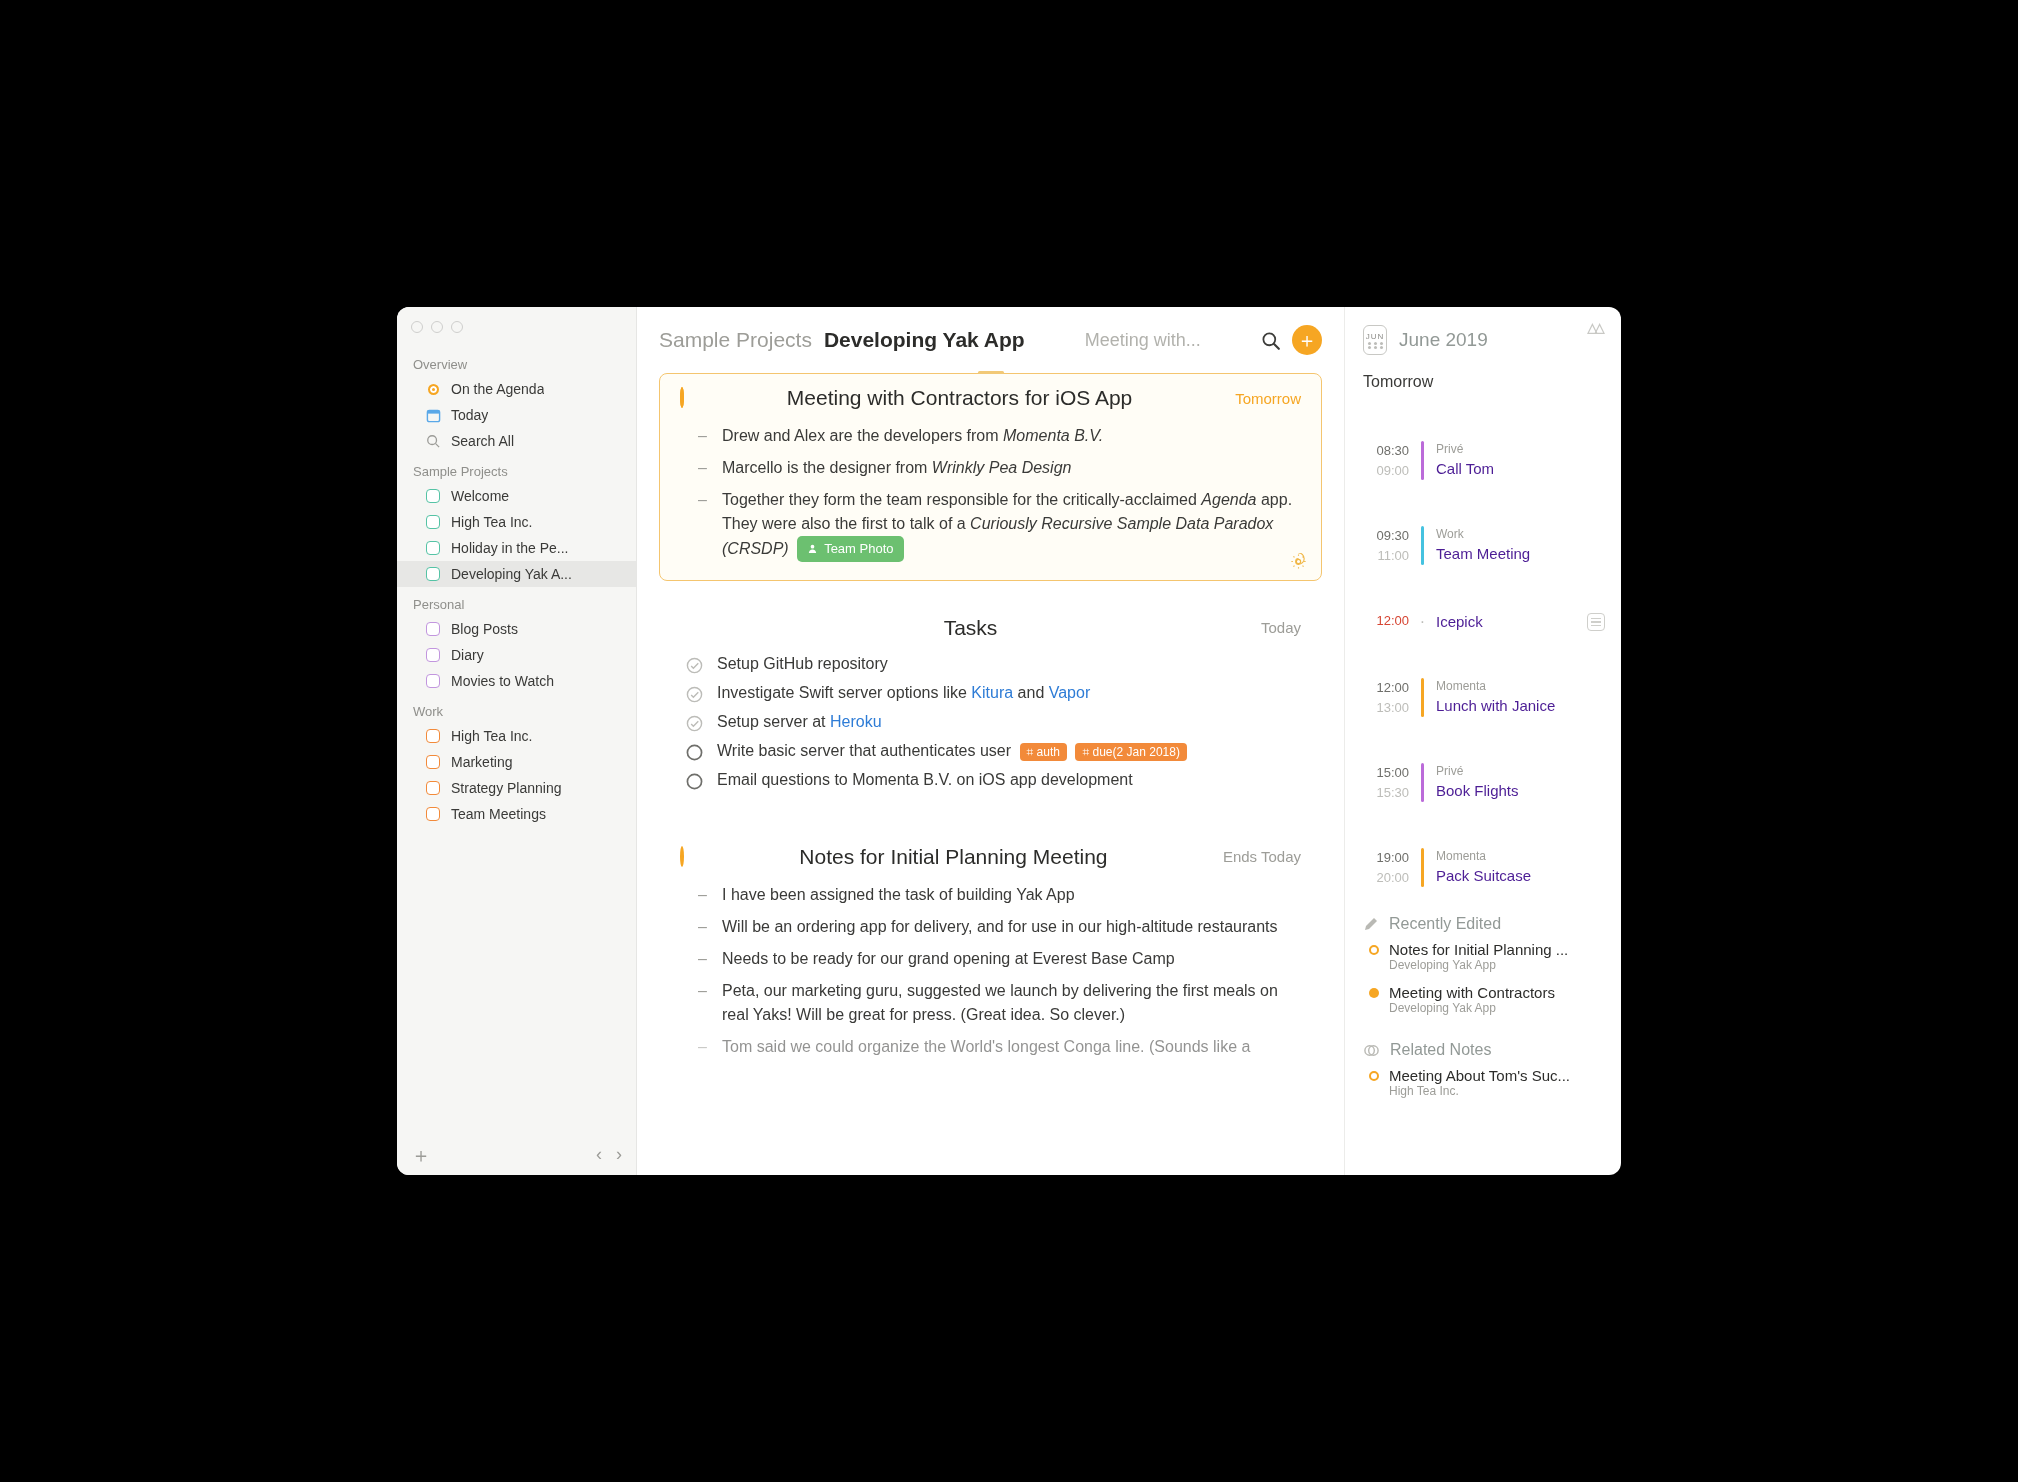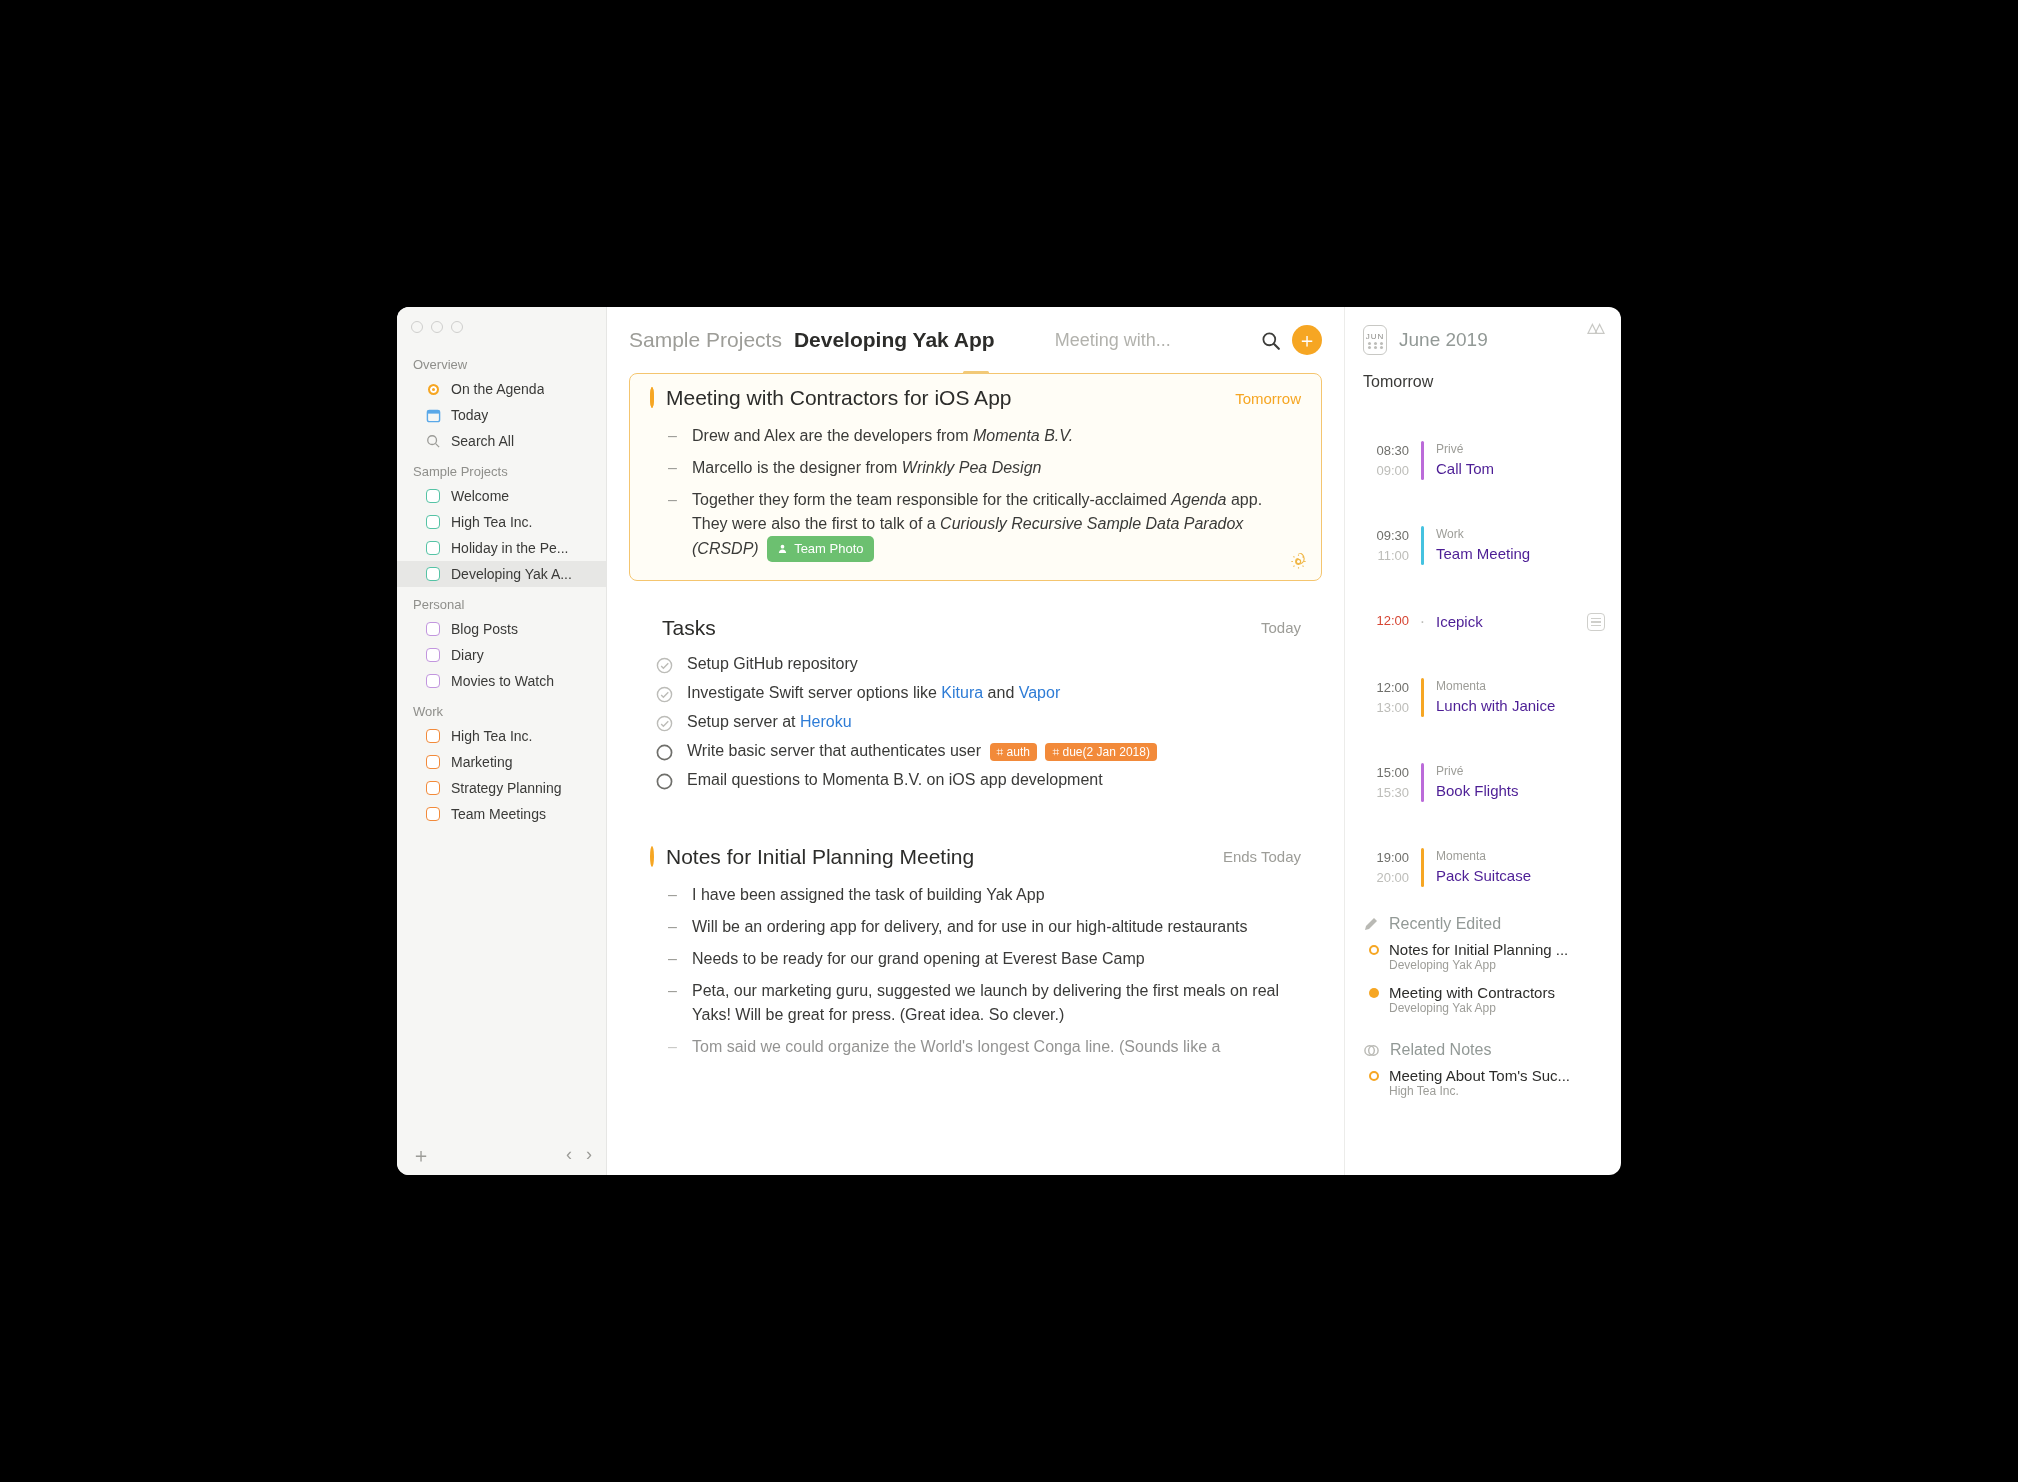--- a/index.html
+++ b/index.html
@@ -18,21 +18,21 @@
     background: #fff;
     border-radius: 12px;
     box-shadow: 0 30px 60px rgba(0,0,0,.55);
     display: flex;
     overflow: hidden;
     position: relative;
   }
 
   
   .sidebar {
-    width: 210px;
+    width: 240px;
     background: #f6f6f4;
     border-right: 1px solid #e6e6e4;
     display: flex;
     flex-direction: column;
     padding-top: 10px;
   }
   .traffic-lights { display: flex; gap: 8px; padding: 4px 14px 14px; }
   .traffic-lights span {
     width: 12px; height: 12px; border-radius: 50%;
     border: 1px solid #cfcfcd; background: #f6f6f4;
@@ -94,21 +94,21 @@
     border:1px solid transparent; border-radius:8px; padding:12px 20px 14px; margin-bottom:22px;
     position:relative;
   }
   .note-card.highlight {
     border-color:#f4c56f; background:#fffdf6;
   }
   .note-card.highlight::before{
     content:""; position:absolute; top:-3px; left:50%; transform:translateX(-50%);
     width:26px; height:3px; border-radius:2px; background:#f2c977;
   }
-  .note-head { display:flex; align-items:center; gap:12px; }
+  .note-head { display:flex; align-items:center; gap:12px;text-align:center; }
   .note-head .dot { flex:0 0 auto; }
   .note-title { font-size:21px; font-weight:500; color:#2c2c2a; flex:1;}
   .note-date  { color:#f6a623; font-size:15px;}
   .note-date.gray { color:#9d9d98;}
   .note-body { padding-top:10px; }
   .bul-row { display:flex; gap:16px; padding:4px 0 4px 18px; font-size:16px; color:#3a3a38; line-height:1.5;}
   .bul-row .dash { color:#9d9d98; width:8px; flex:0 0 8px; text-align:center;}
   .bul-row .txt em { font-style:italic; }
   .pill {
     display:inline-flex; align-items:center; gap:6px;

